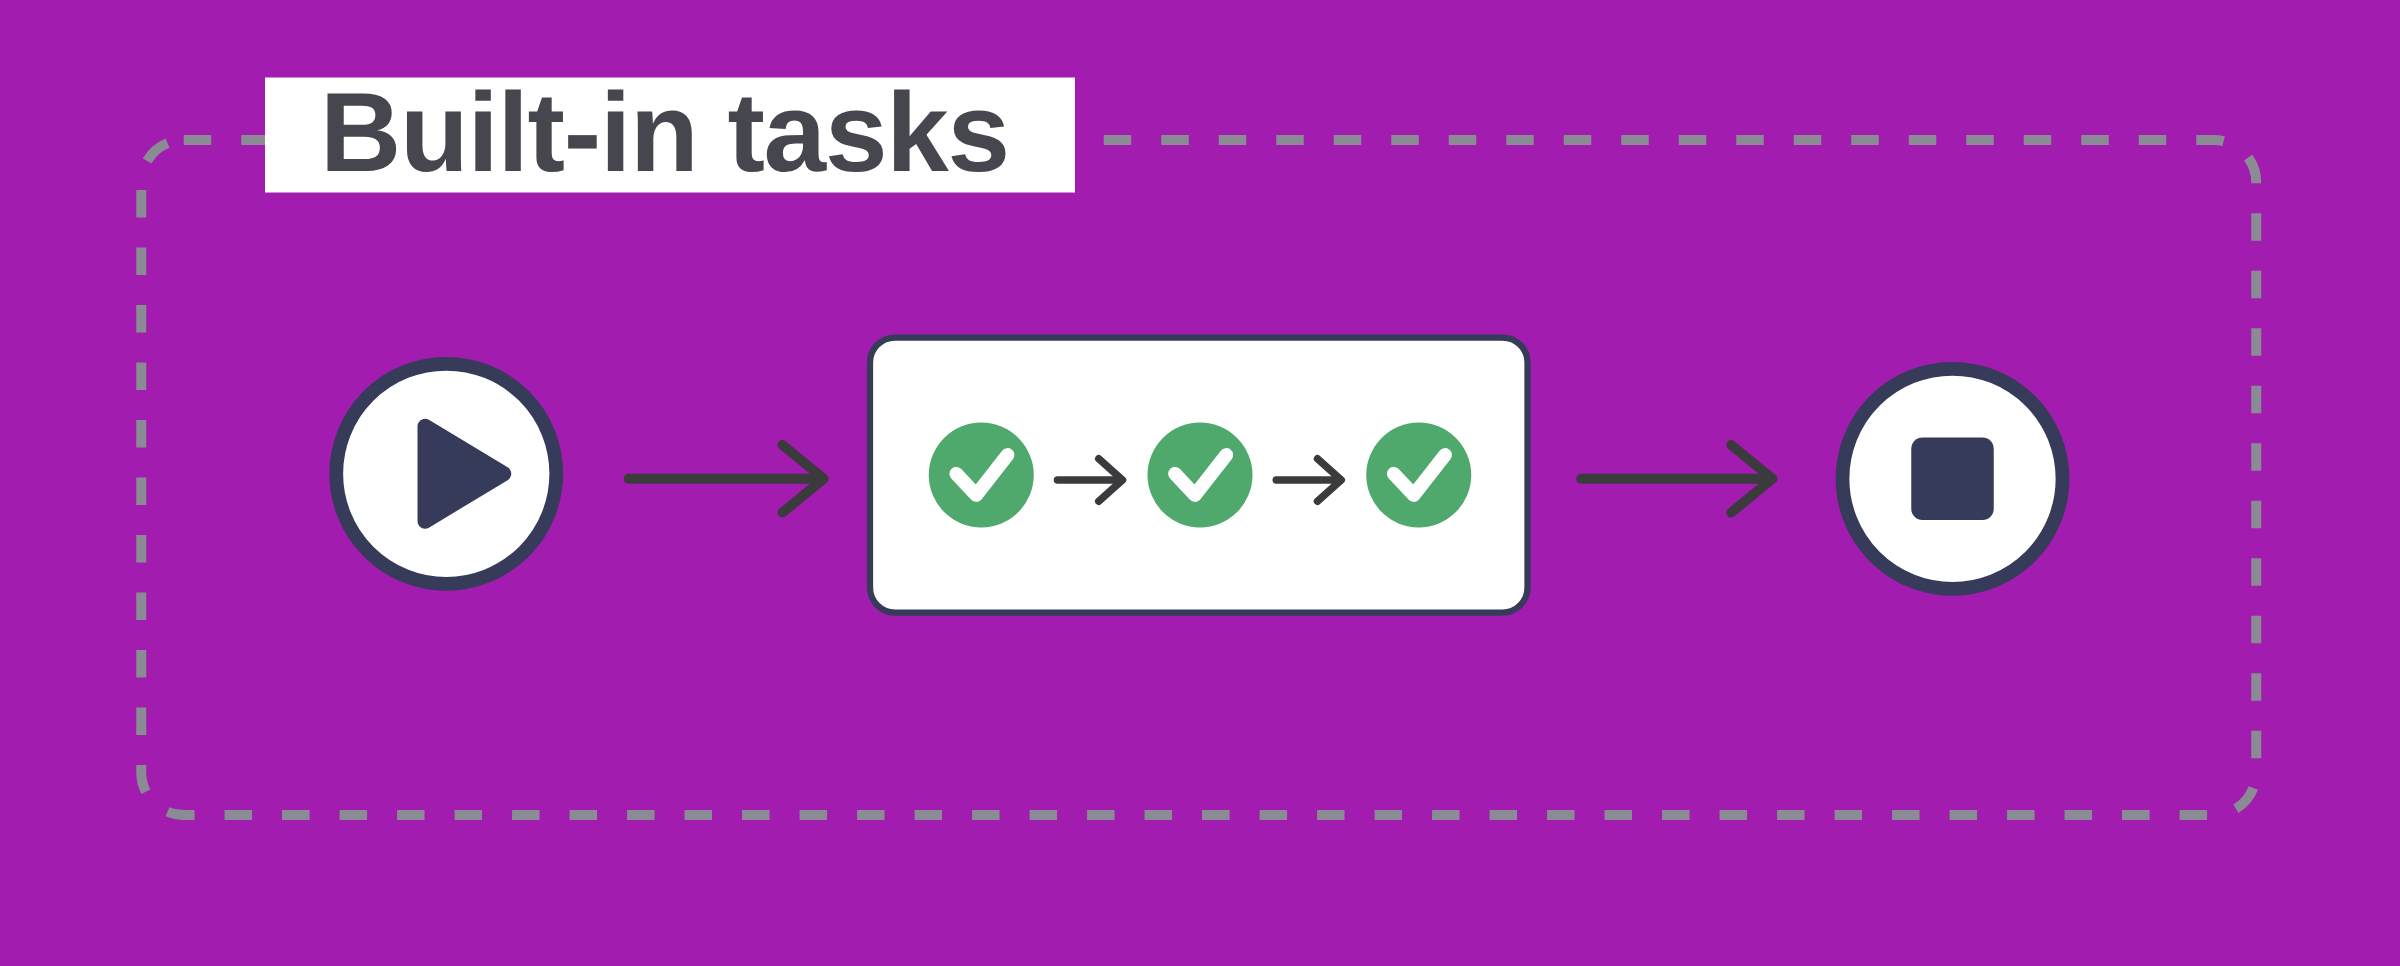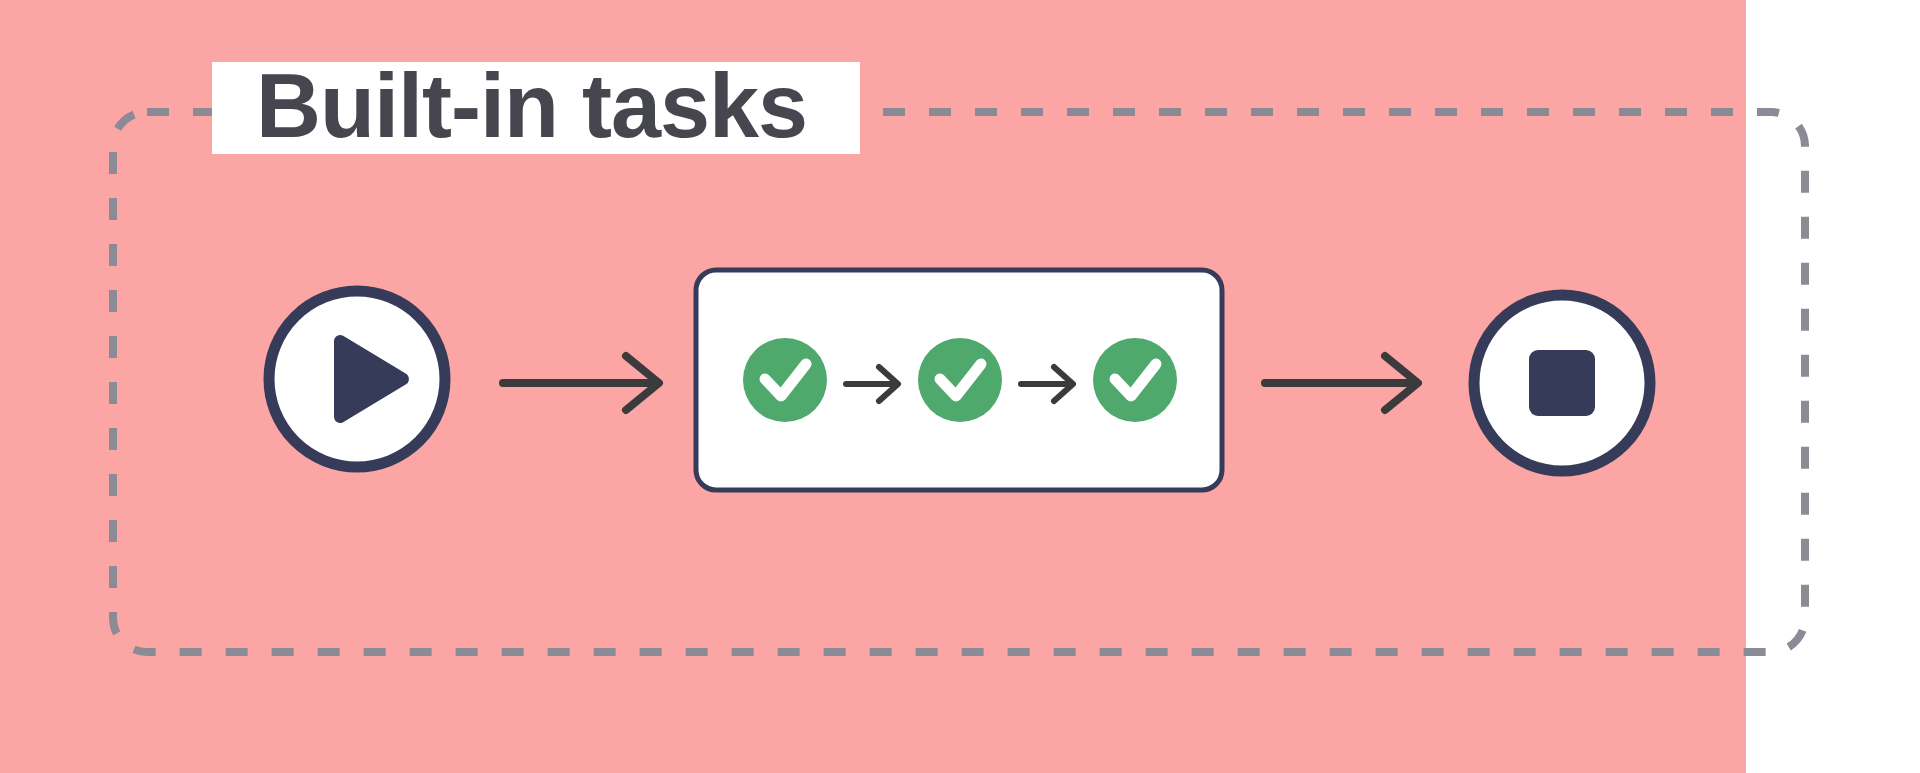--- a/index.html
+++ b/index.html
@@ -6,23 +6,23 @@
     margin: 0;
     padding: 0;
     background: #ffffff;
     width: 1920px;
     height: 773px;
     overflow: hidden;
     font-family: "Liberation Sans", sans-serif;
   }
   .stage {
     position: relative;
-    width: 1746px;
+    width: 1920px;
     height: 773px;
-    background: #fca5a5;
+    background: #a21caf;
   }
   svg { display: block; }
   .diagram-title-text {
     font-family: "Liberation Sans", sans-serif;
     font-weight: bold;
     font-size: 90px;
     letter-spacing: -1px;
   }
 </style>
 </head>

